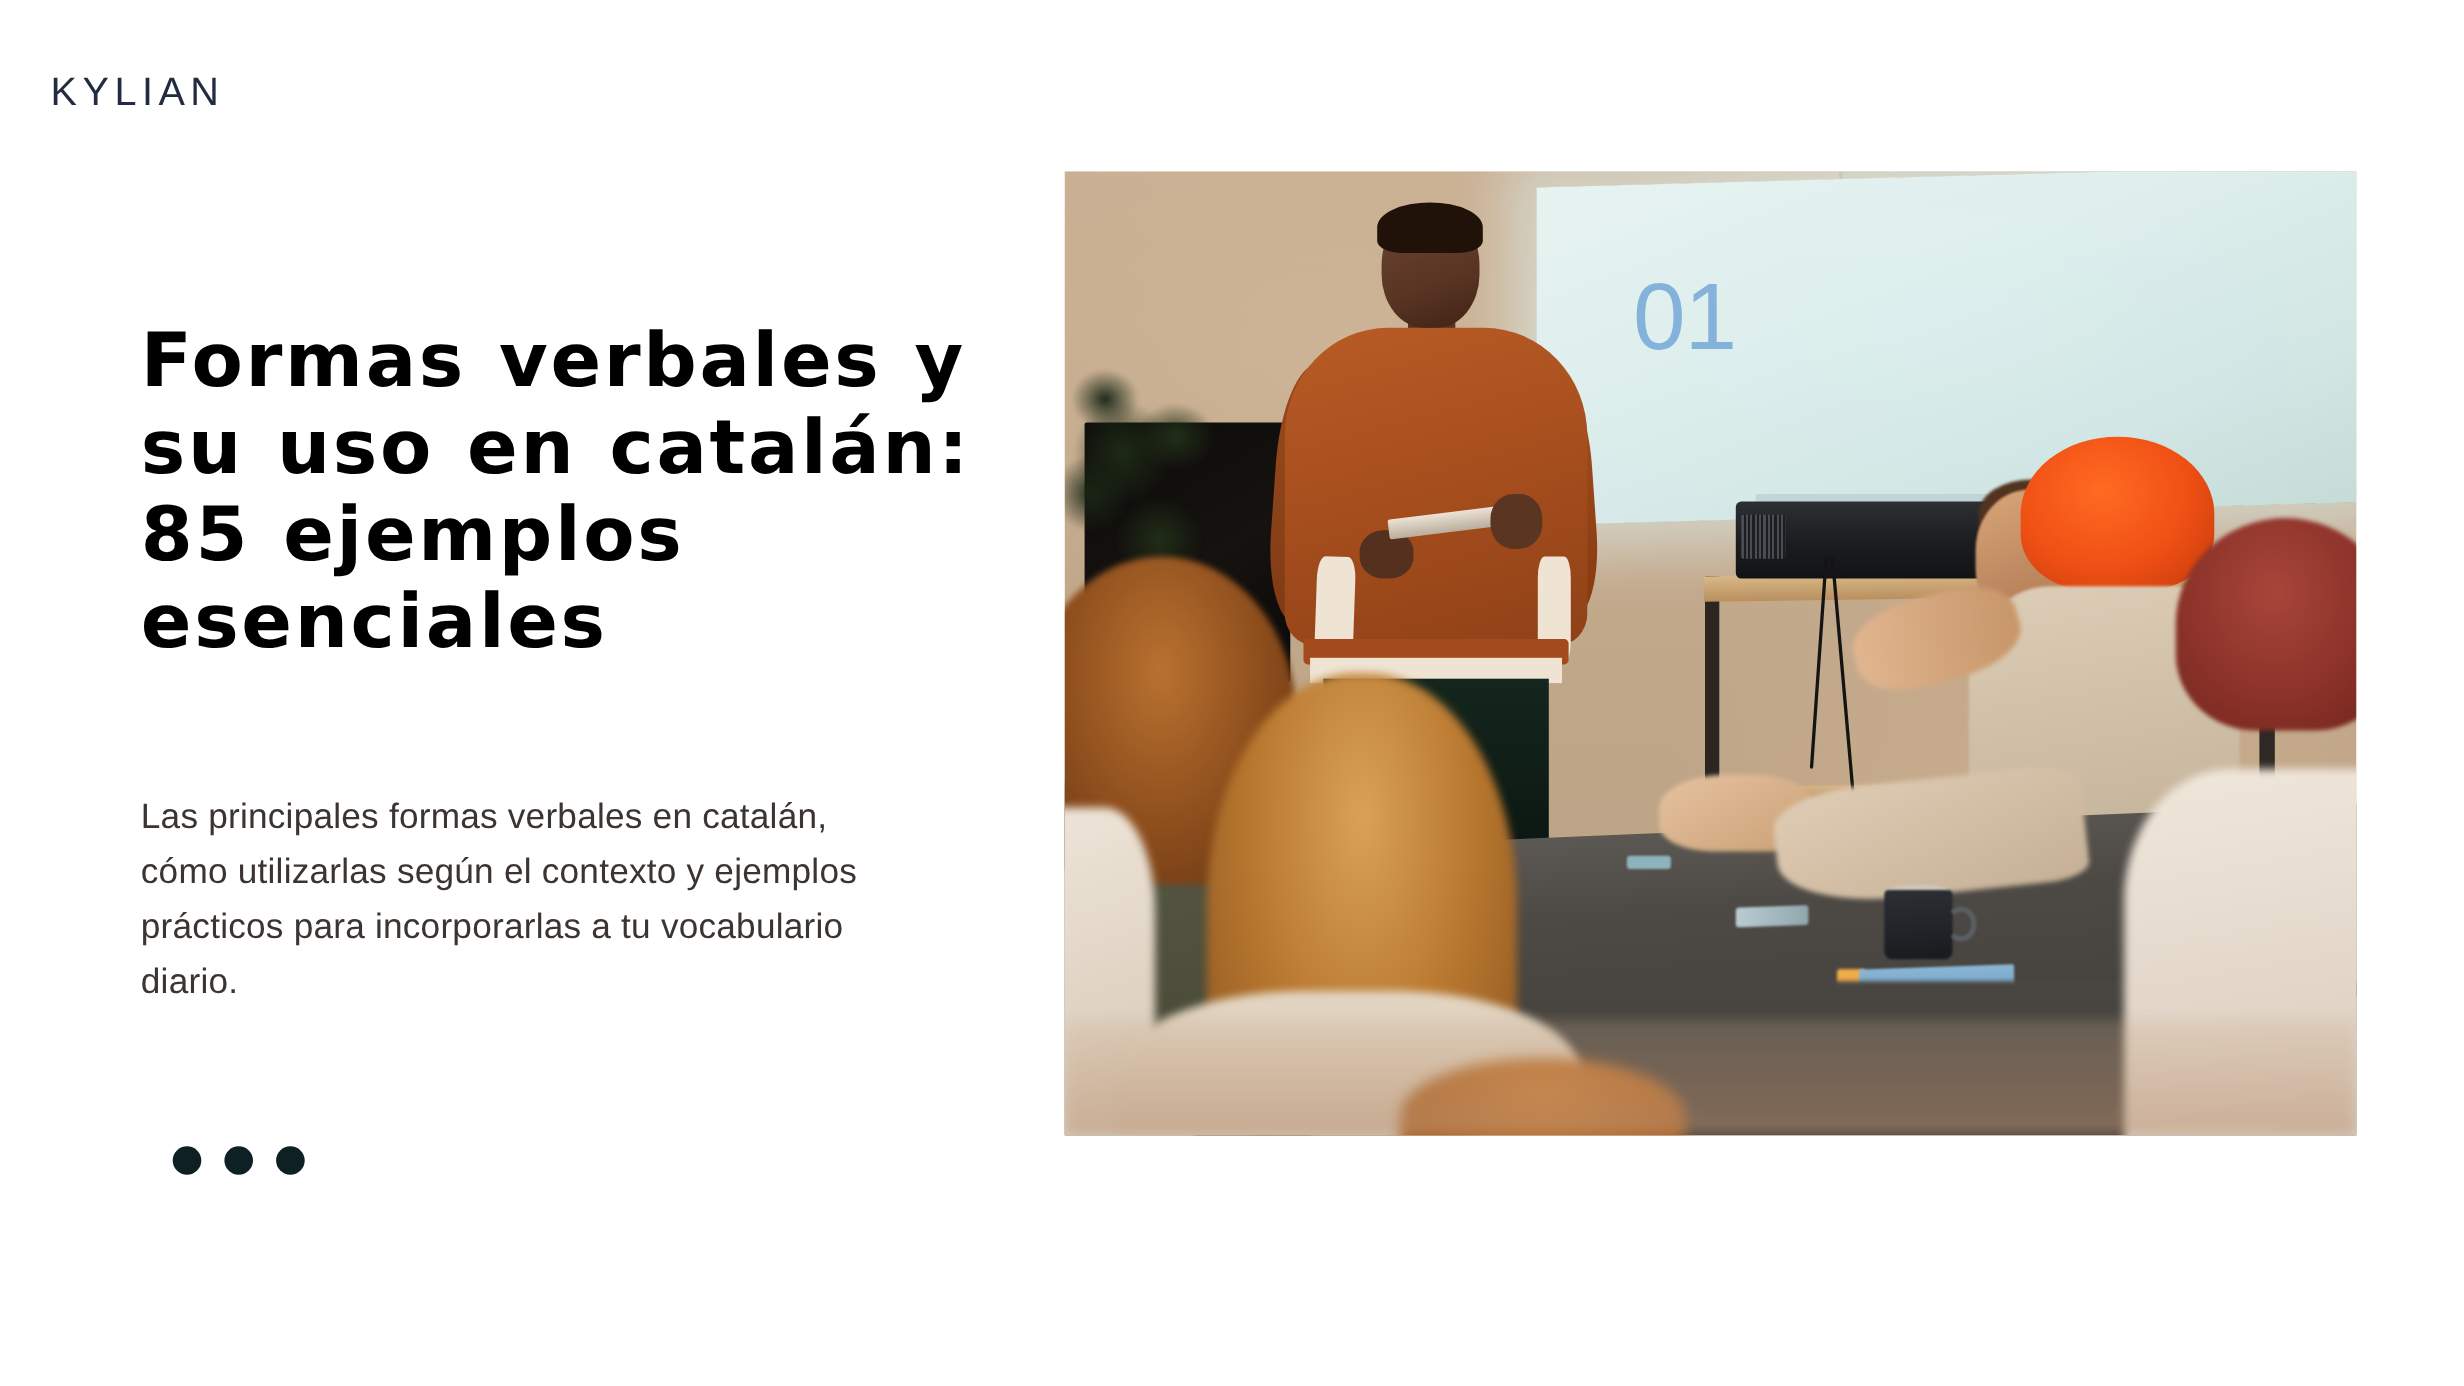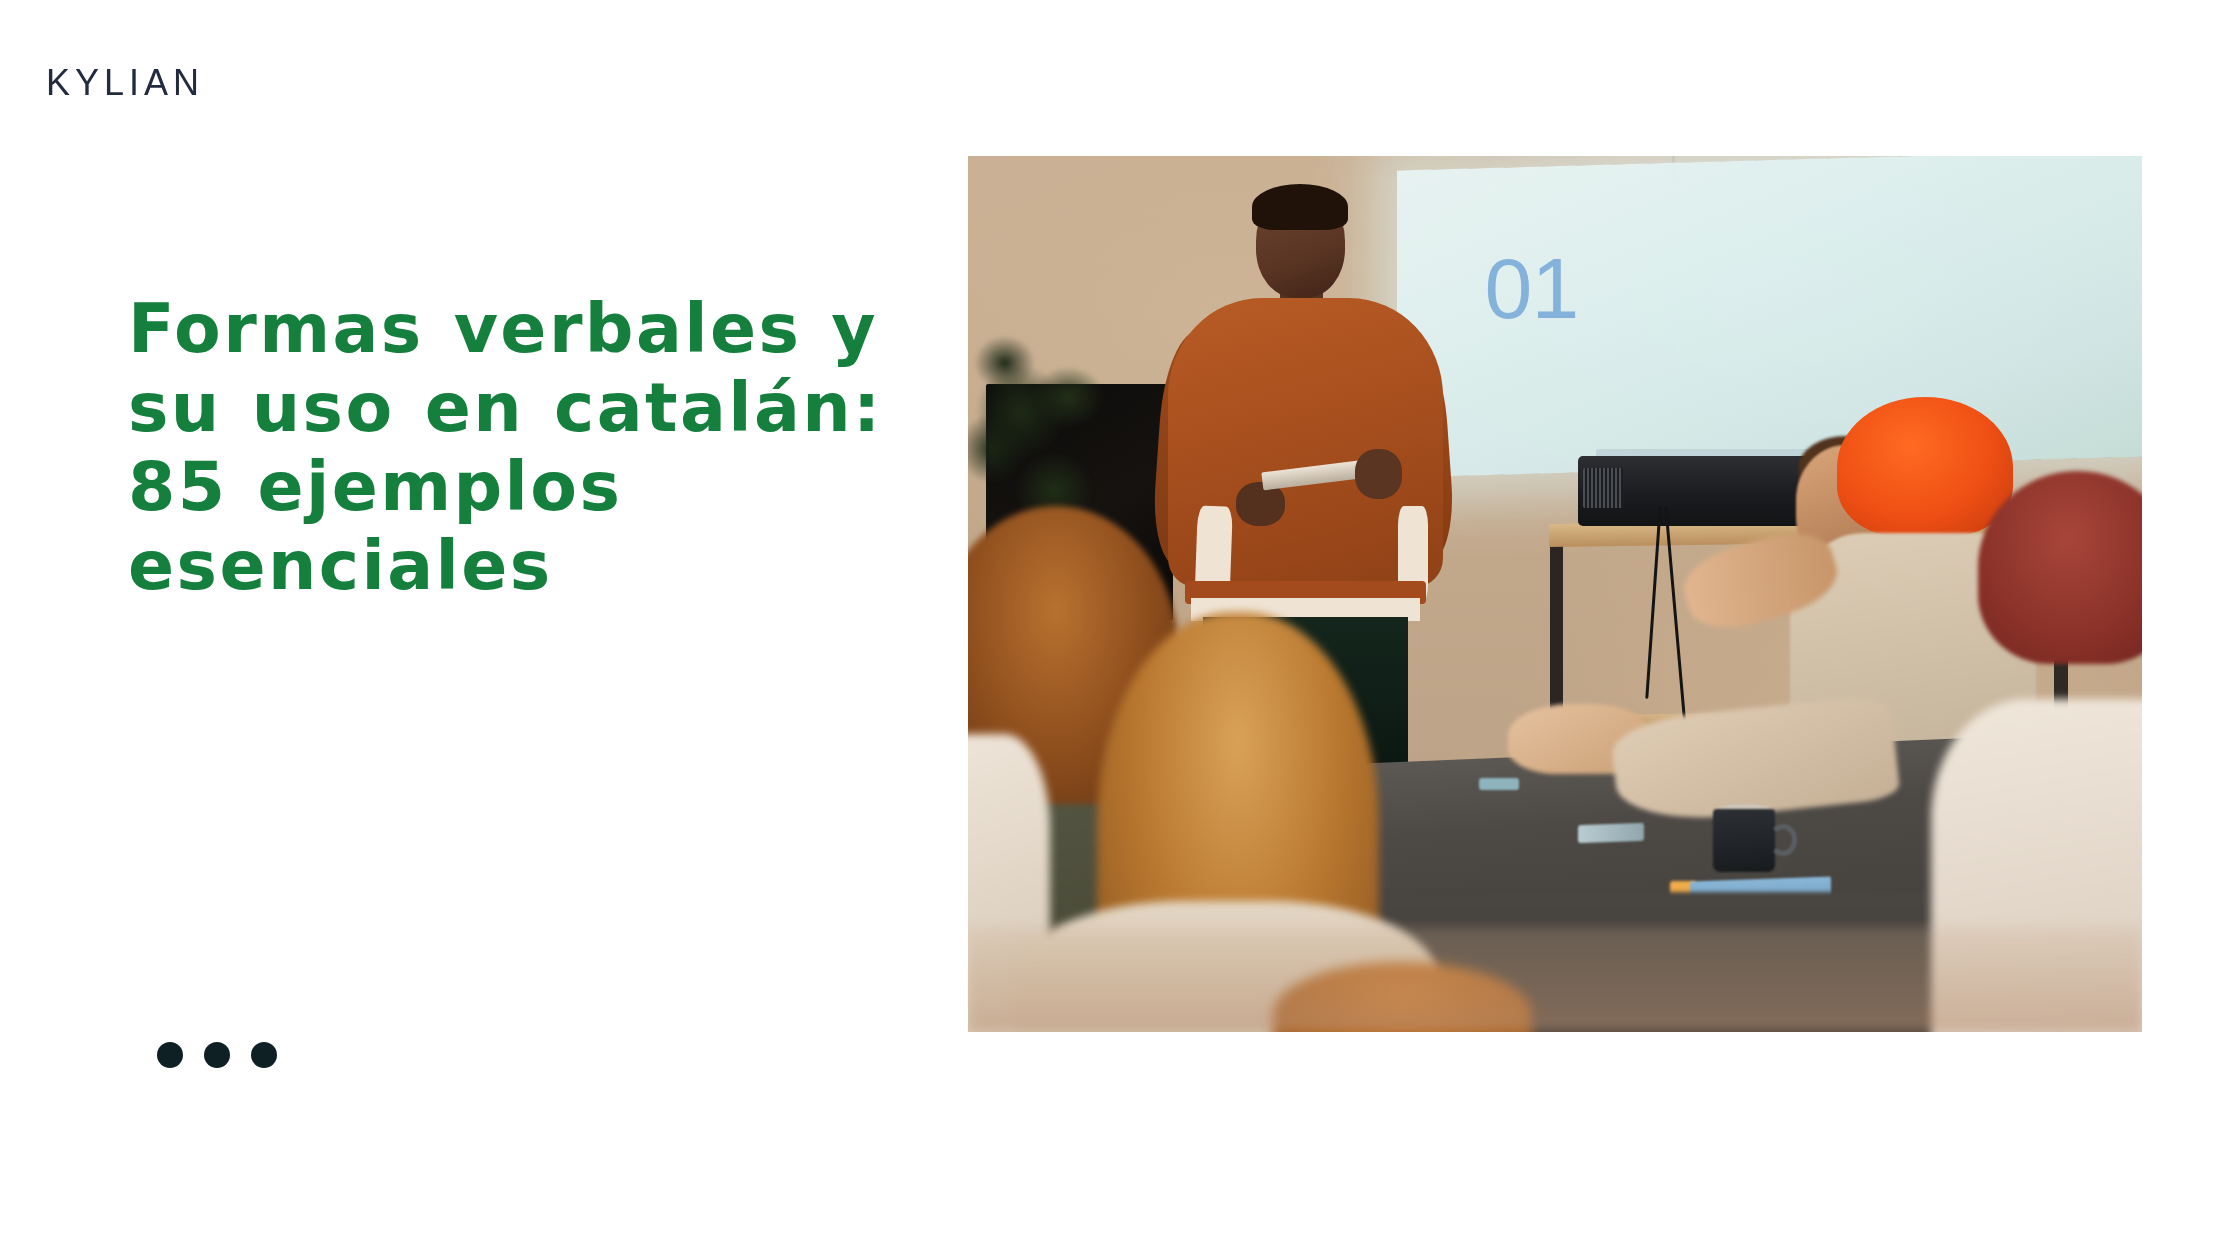--- a/index.html
+++ b/index.html
@@ -30,21 +30,21 @@
   
   .left-col {
     position:absolute;
     left:128px; top:290px;
     width:760px;
   }
   .headline {
     font-size:68px;
     line-height:1.16;
     font-weight:700;
-    color:#15803d;
+    color:#000000;
     letter-spacing:2.4px;
     font-family:"DejaVu Sans", sans-serif;
     word-spacing:4px;
   }
   .subcopy {
     position:absolute;
     left:128px; top:718px;
     width:690px;
     font-size:32px;
     line-height:1.56;
@@ -526,20 +526,21 @@
 <body>
 
 <div class="slide">
 
   <div class="brand">KYLIAN</div>
 
   <div class="left-col">
     <h1 class="headline">Formas verbales y su uso en catalán: 85 ejemplos esenciales</h1>
   </div>
 
+  <p class="subcopy">Las principales formas verbales en catalán, cómo utilizarlas según el contexto y ejemplos prácticos para incorporarlas a tu vocabulario diario.</p>
 
   <div class="dots">
     <span class="dot"></span>
     <span class="dot"></span>
     <span class="dot"></span>
   </div>
 
 
   <div class="photo">
     <div class="ph-layer wall"></div>

